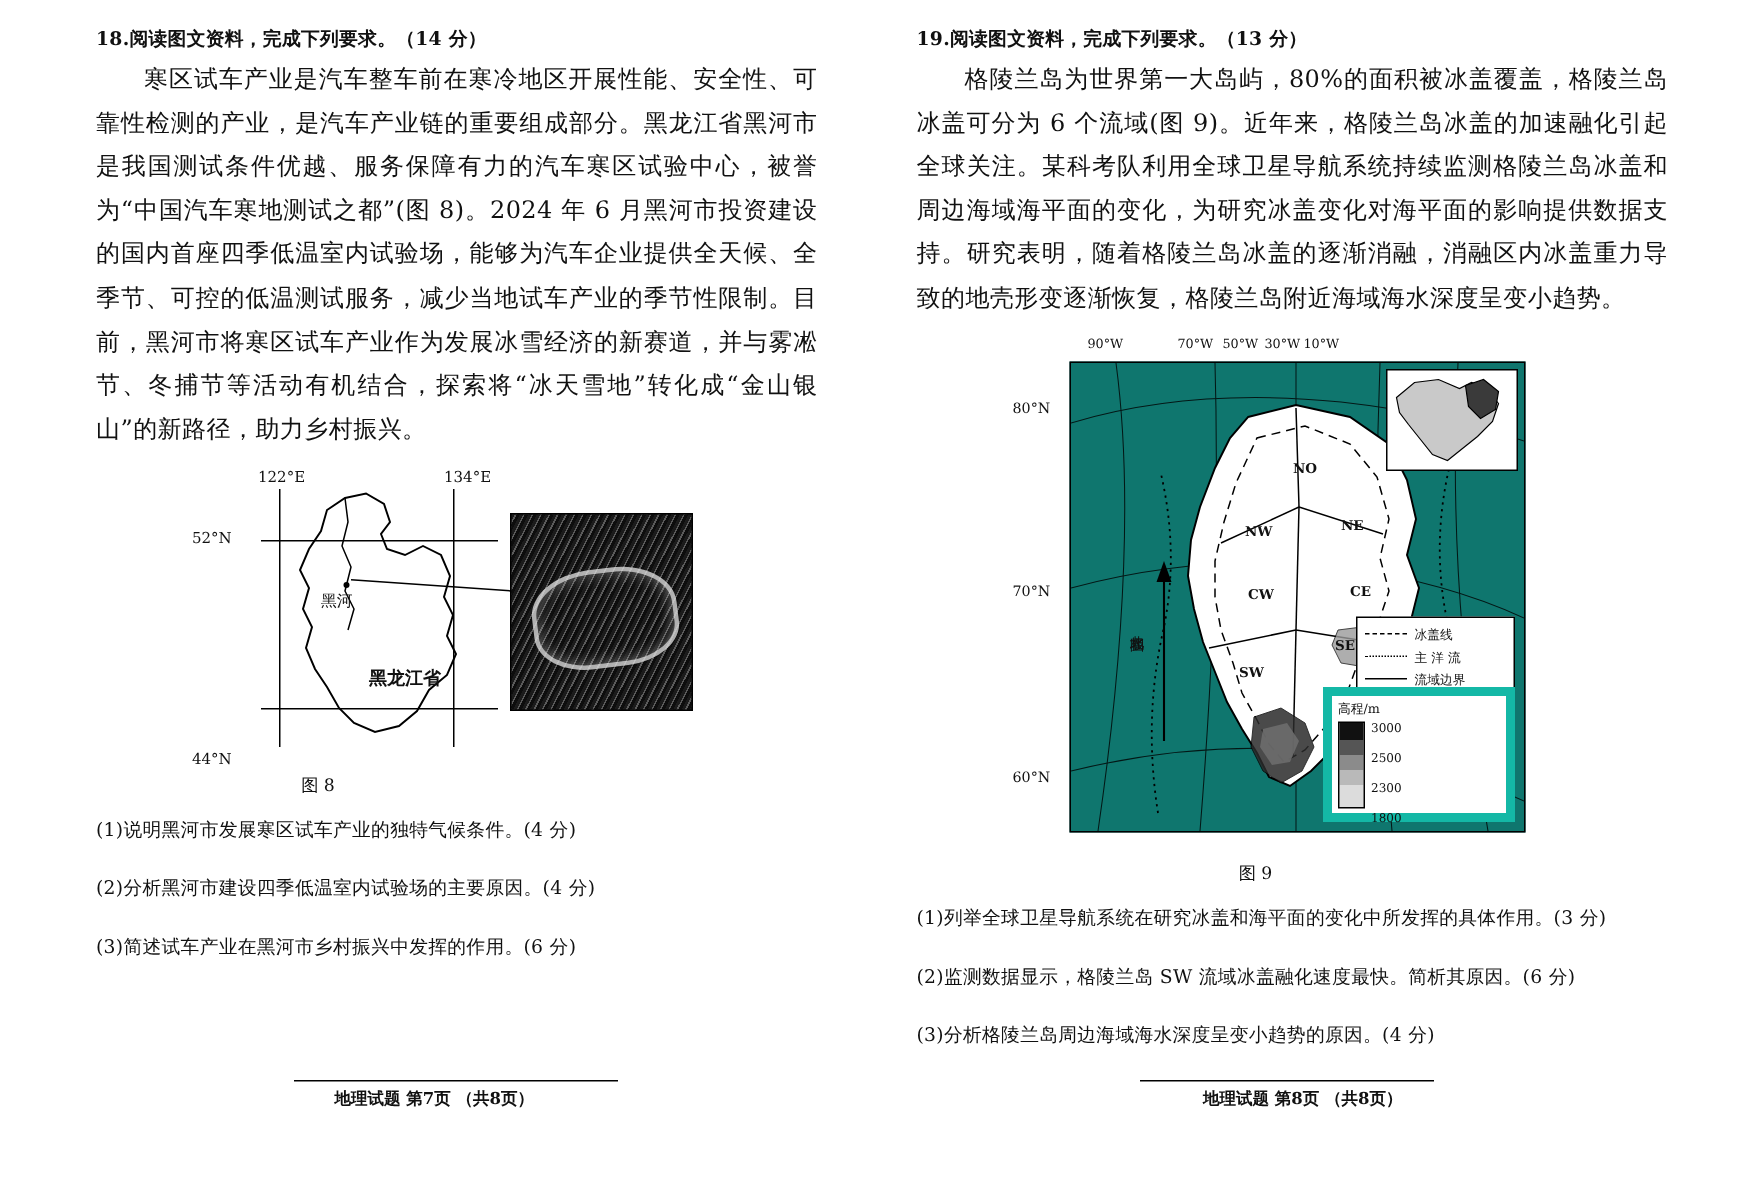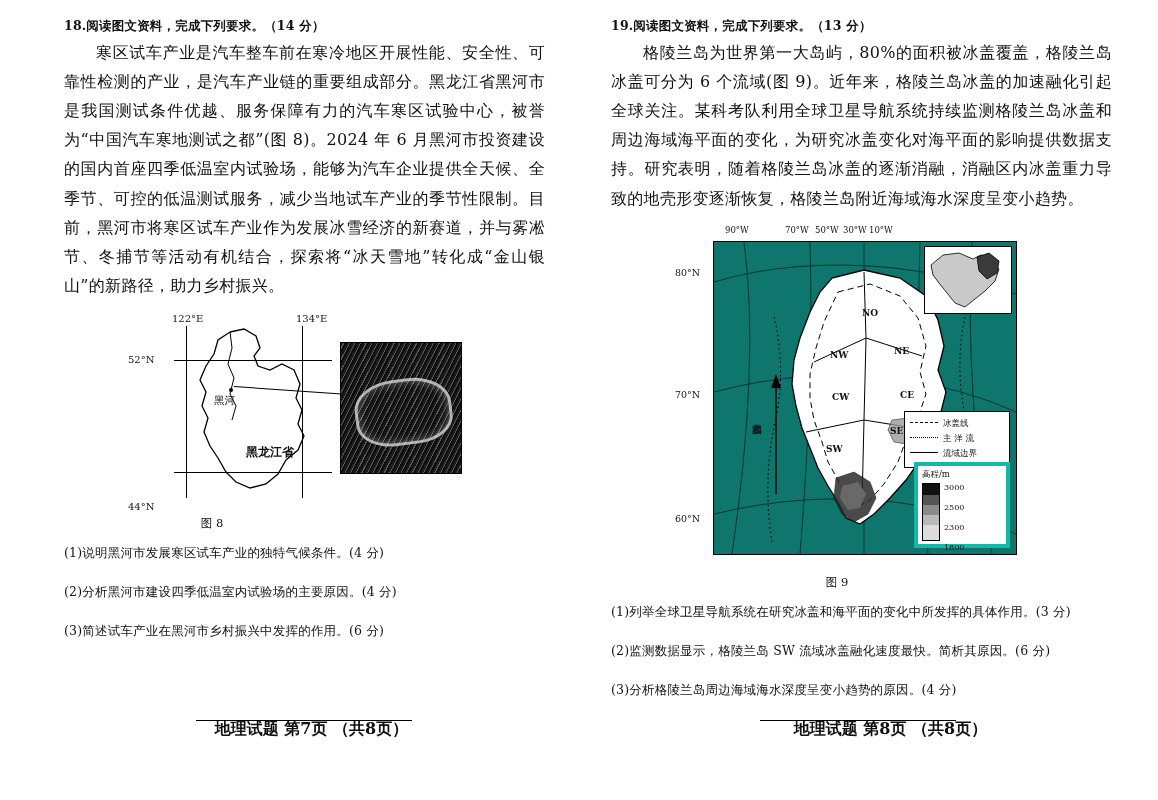--- a/index.html
+++ b/index.html
@@ -167,22 +167,22 @@
     font-family: "DejaVu Serif", "Liberation Serif", serif;
     margin: 2px 0;
   }
   .legend-key { width: 28px; height: 8px; margin-right: 5px; position: relative; }
   .k-dash { border-top: 1px dashed #000; margin-top: 4px; }
   .k-dot { border-top: 1.5px dotted #000; margin-top: 4px; }
   .k-solid { border-top: 1.4px solid #000; margin-top: 4px; }
   .elev-box {
     position: absolute;
     right: 6px; bottom: 6px;
-    width: 96px;
-    border: 4px solid #14b8a6;
+    width: 128px;
+    border: 6px solid #14b8a6;
     background: #fff;
     box-sizing: border-box;
     padding: 3px 4px;
   }
   .elev-title {
     font-size: 8.5px;
     font-family: "DejaVu Serif", "Liberation Serif", serif;
     margin-bottom: 2px;
   }
   .elev-body { display: flex; }
@@ -219,24 +219,23 @@
     letter-spacing: 1px;
   }
 
   
   .footer {
     position: absolute;
     bottom: 60px;
     left: 0;
     width: 579px;
     text-align: center;
-    font-size: 16px;
+    font-size: 11px;
     font-family: "DejaVu Serif", "Liberation Serif", serif;
     font-weight: 600;
-    margin-left: 22px;
   }
   .footer-rule {
     position: absolute;
     bottom: 79px;
     height: 1px;
     background: #000;
   }
   .fr-left { left: 196px; width: 216px; }
   .fr-right { left: 760px; width: 196px; }
 </style>

